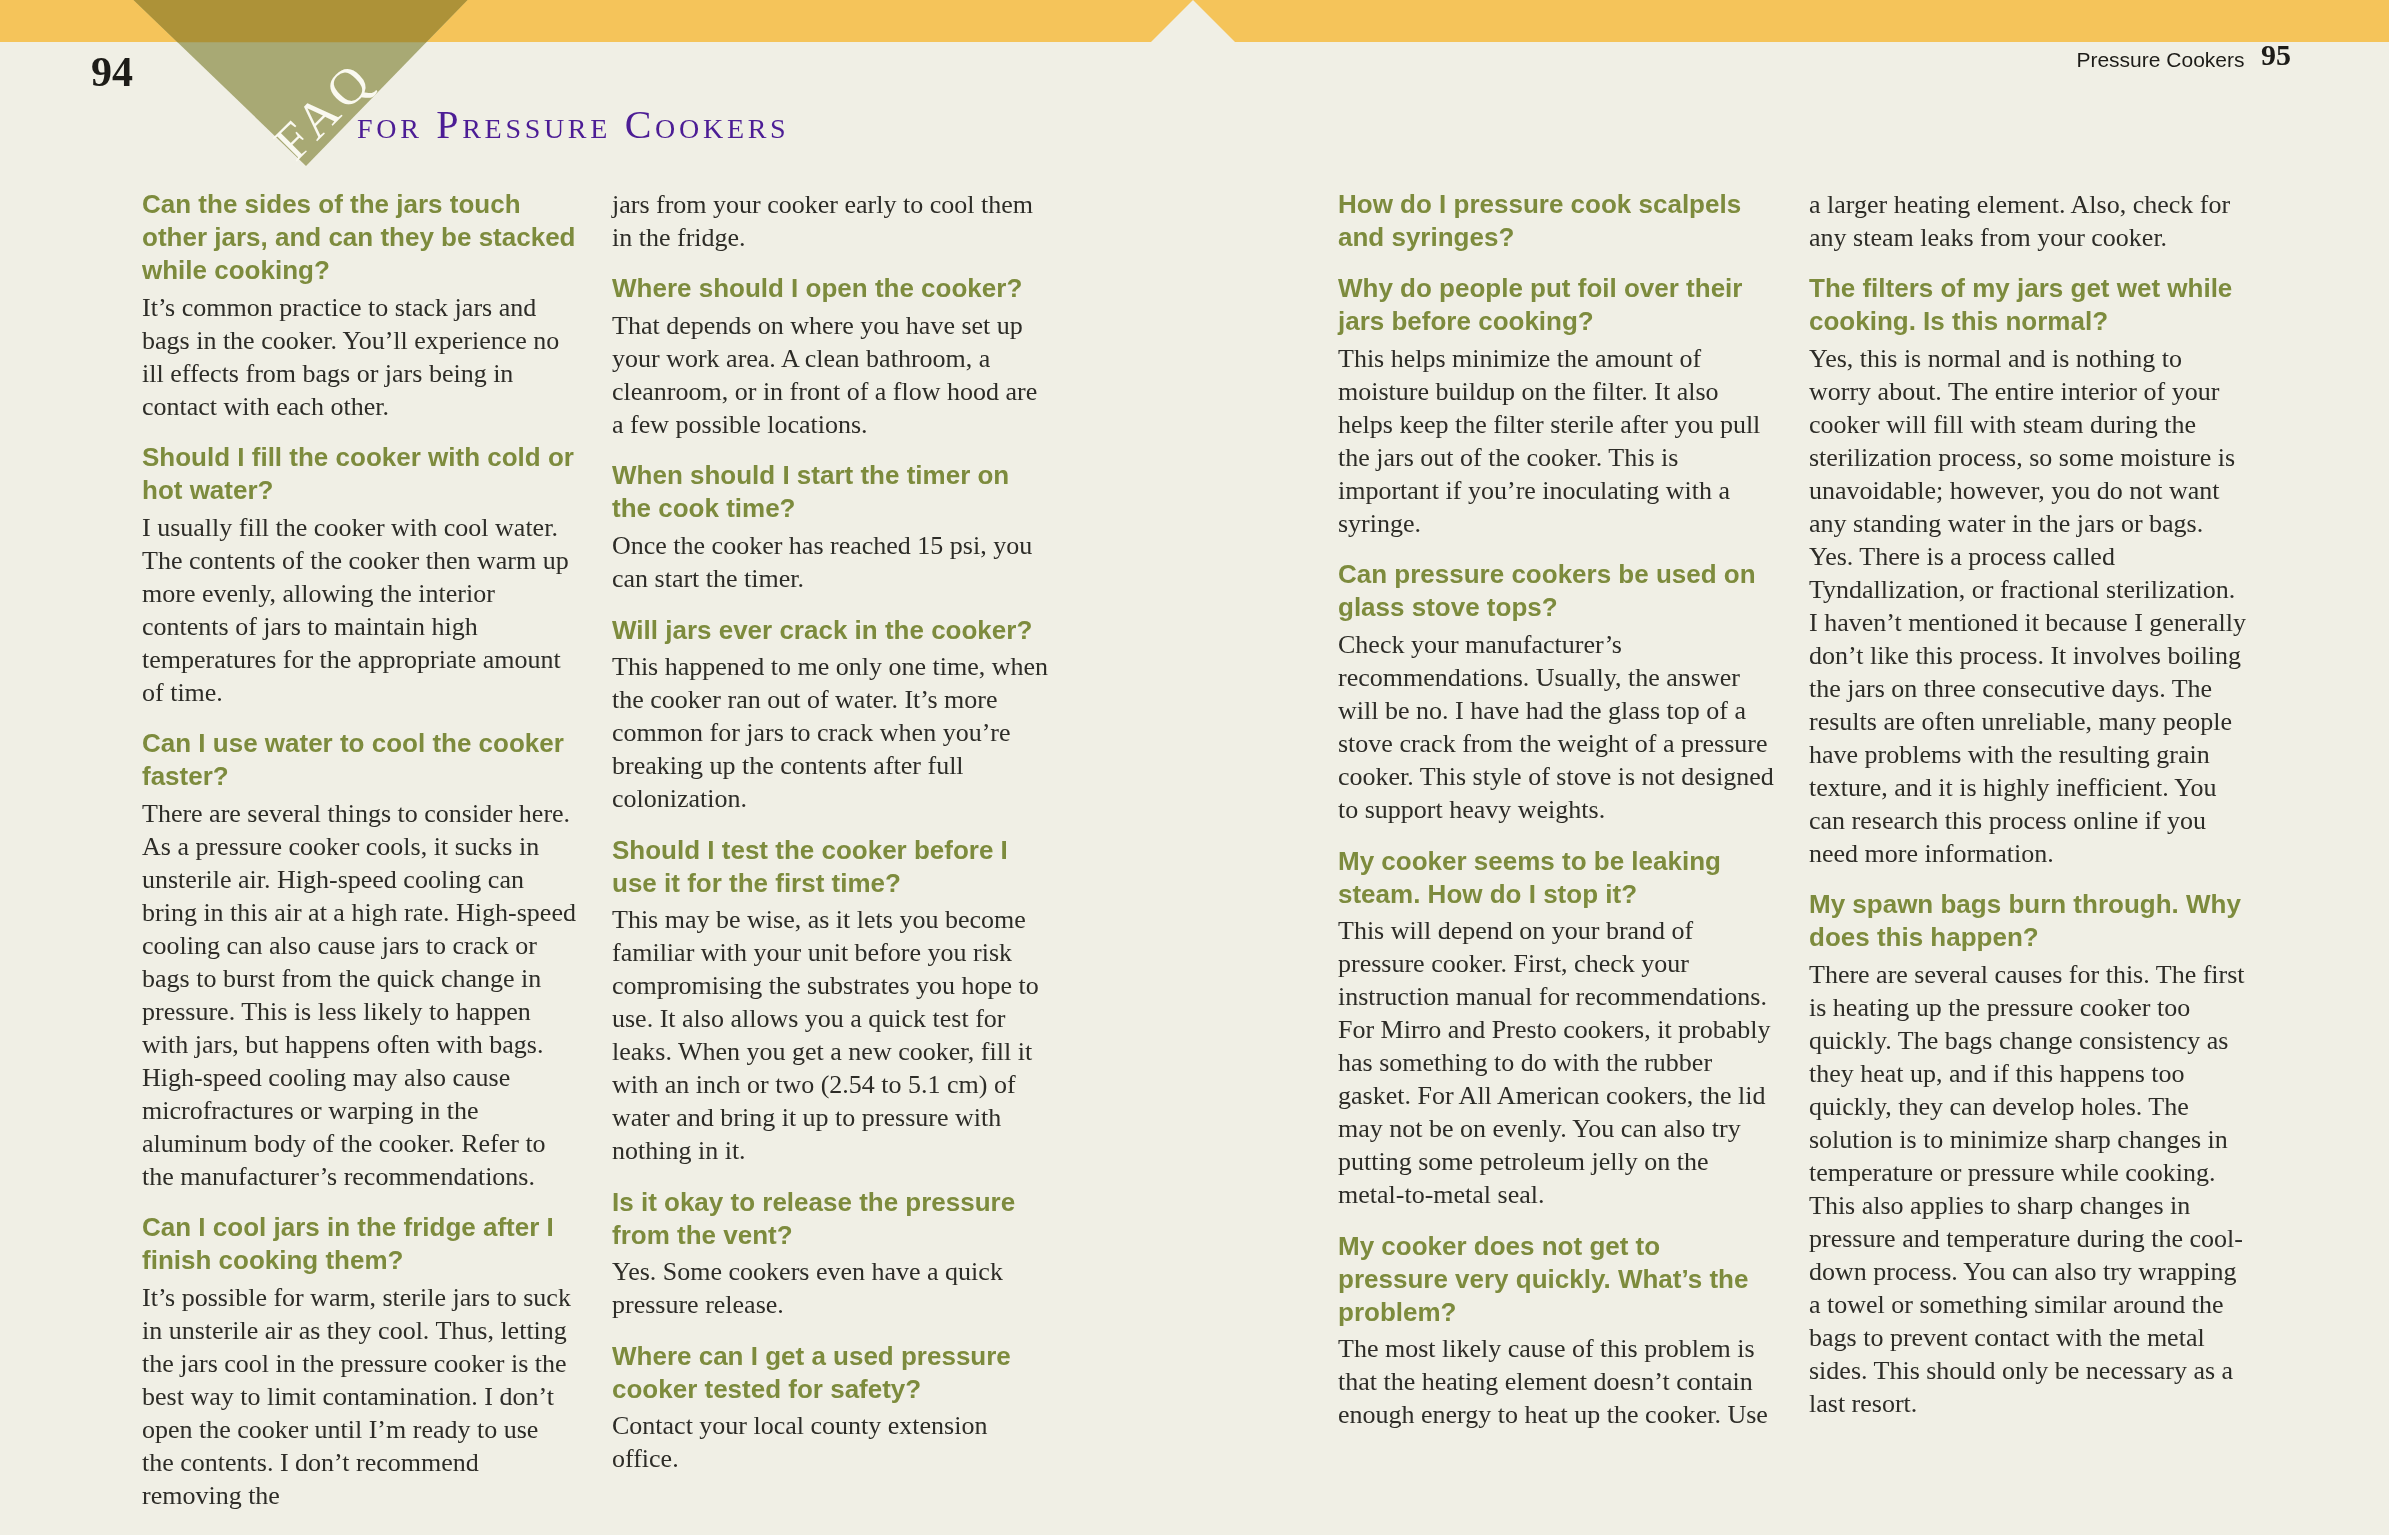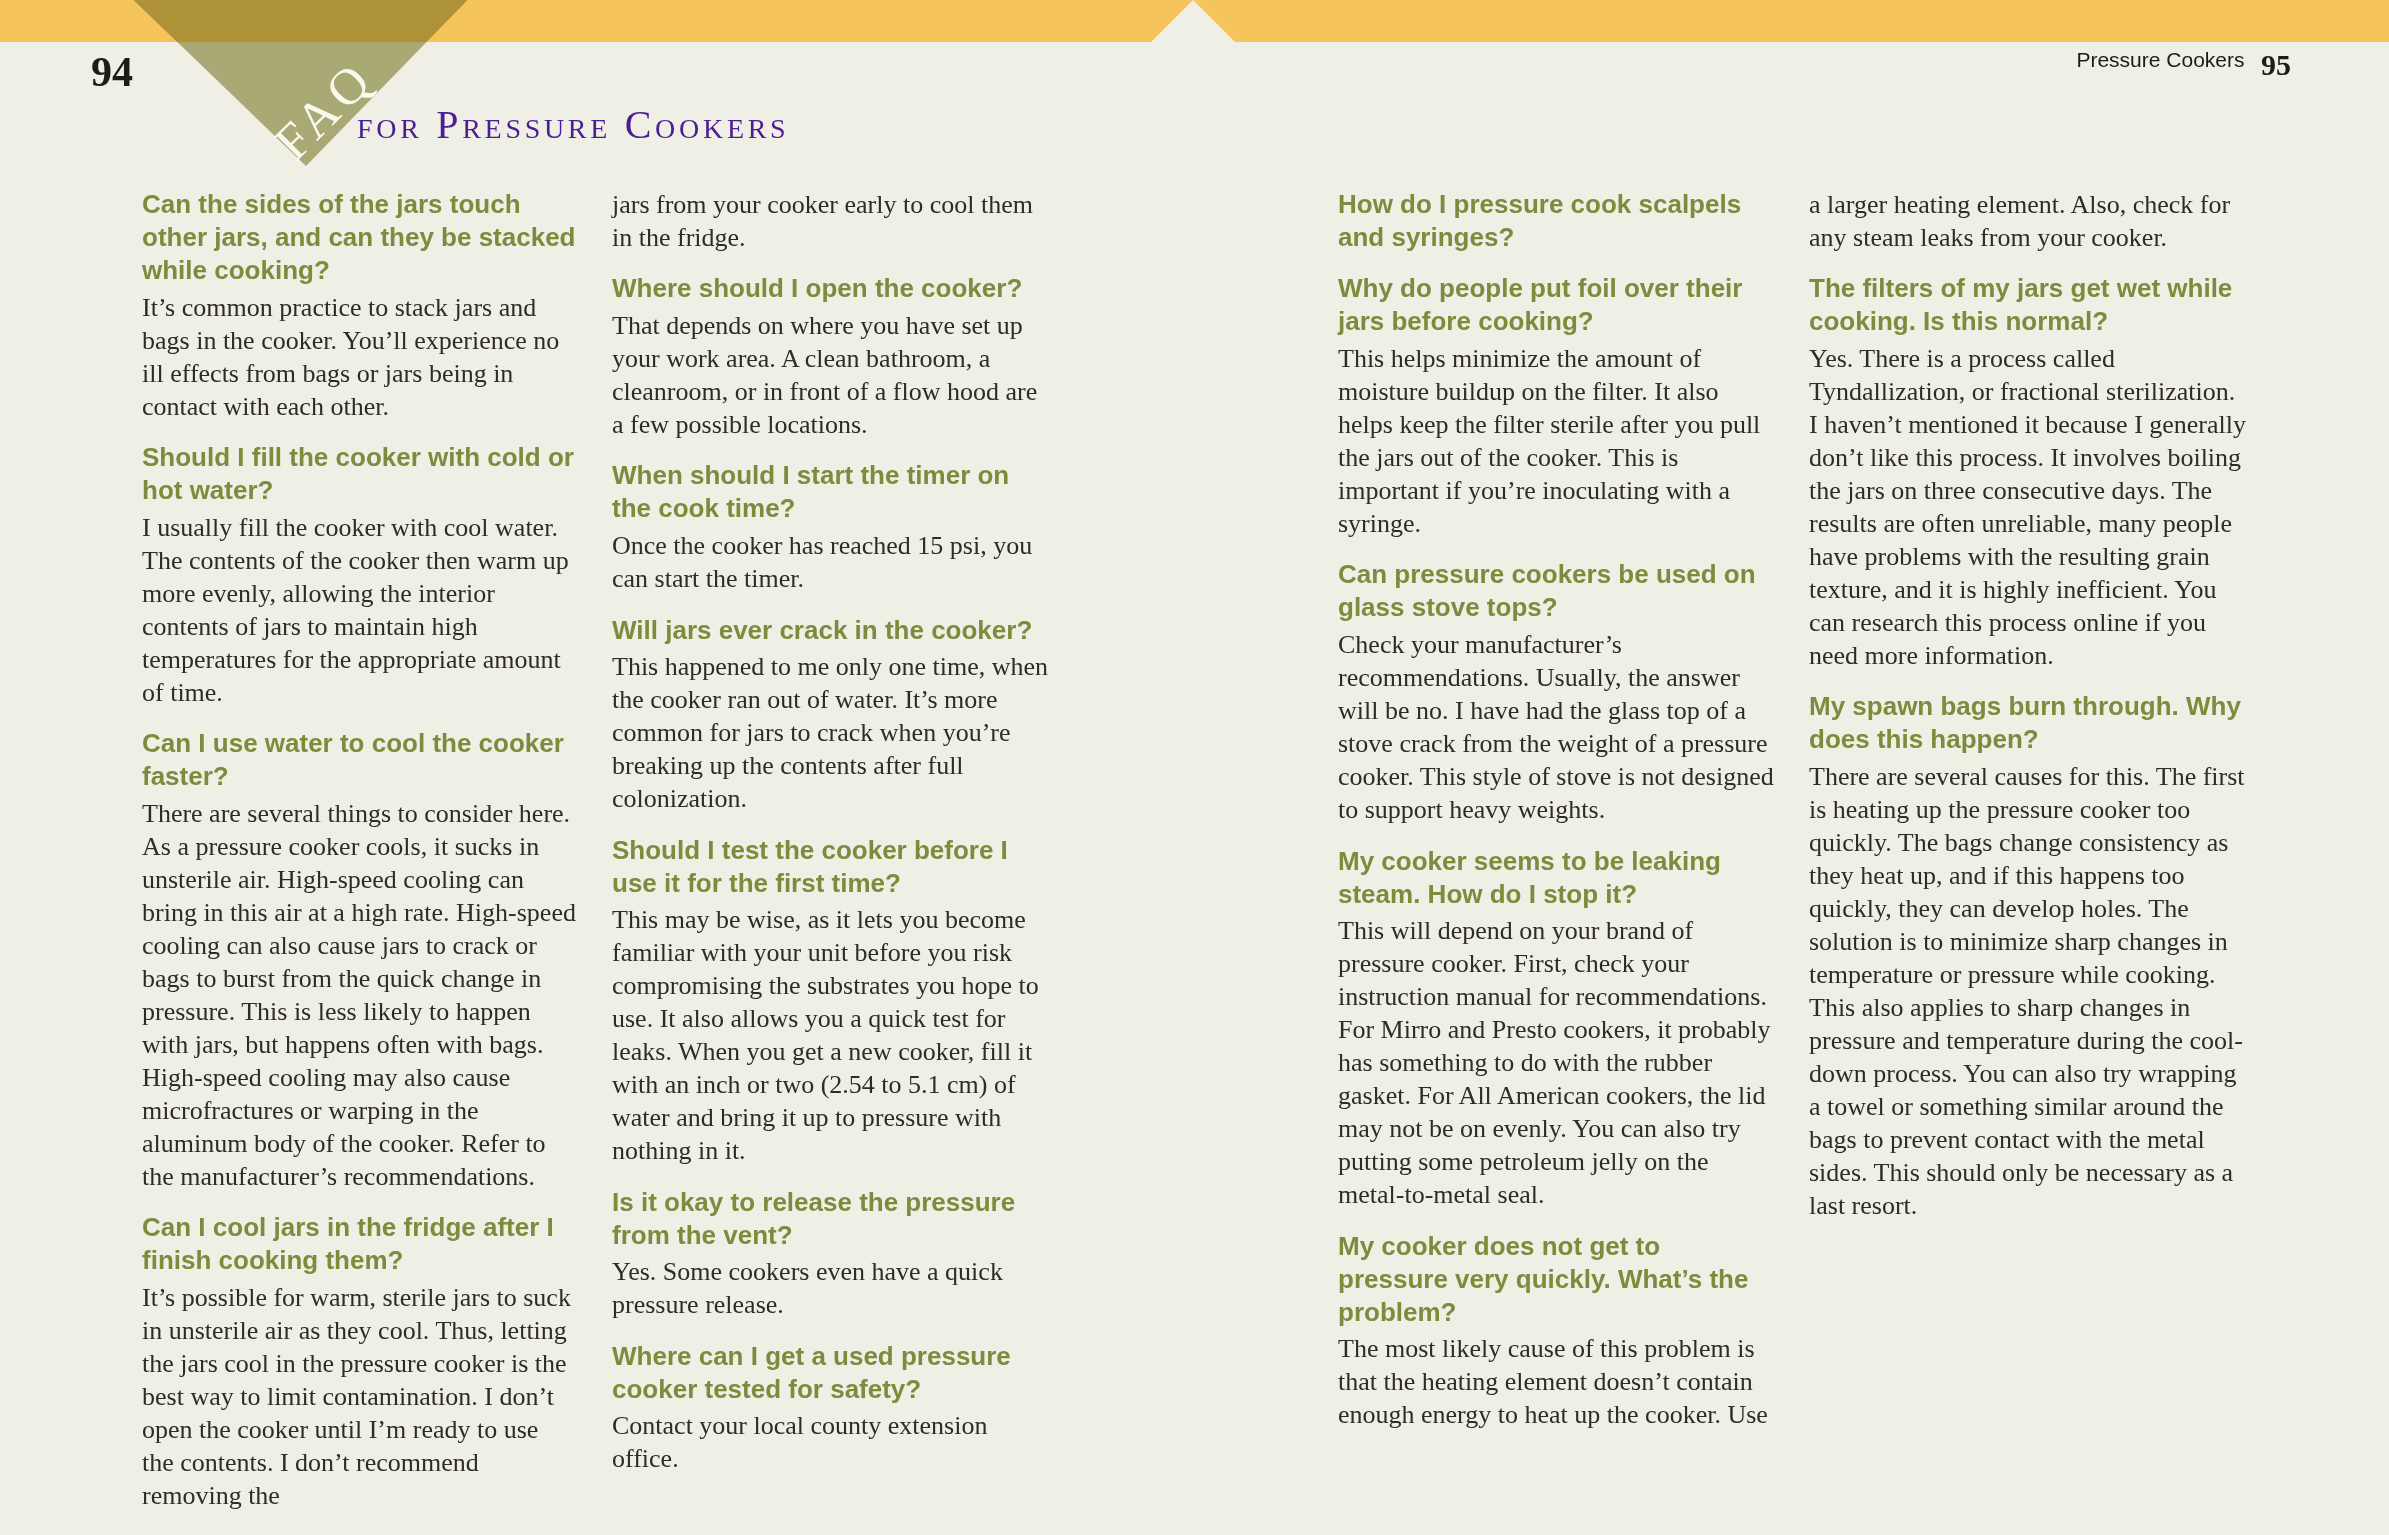--- a/index.html
+++ b/index.html
@@ -17,22 +17,22 @@
     position:absolute;left:260px;top:85px;width:129px;text-align:center;
     transform:rotate(-45deg);
     font-family:"Liberation Serif", serif;font-size:51px;letter-spacing:5.5px;
     color:#FAF9F0;line-height:1;
   }
   .pagenum-left{
     position:absolute;left:91px;top:48px;
     font-family:"Liberation Serif", serif;font-weight:bold;font-size:42px;color:#1D1C18;
   }
   .running-header{
-    position:absolute;top:48px;right:98px;
-    display:flex;align-items:flex-start;gap:16.5px;
+    position:absolute;top:38px;right:98px;
+    display:flex;align-items:flex-end;gap:16.5px;
   }
   .running-header .rh-text{
     font-family:"Liberation Sans", sans-serif;font-size:21px;color:#1D1C18;
   }
   .running-header .pagenum-right{
     font-family:"Liberation Serif", serif;font-weight:bold;font-size:30px;color:#1D1C18;
   }
   .section-title{
     position:absolute;left:357px;top:105px;
     font-family:"Liberation Serif", serif;font-variant:small-caps;
@@ -110,19 +110,20 @@
       <div class="q">Can pressure cookers be used on glass stove tops?</div>
       <div class="a">Check your manufacturer’s recommendations. Usually, the answer will be no. I have had the glass top of a stove crack from the weight of a pressure cooker. This style of stove is not designed to support heavy weights.</div>
       <div class="q">My cooker seems to be leaking steam. How do I stop it?</div>
       <div class="a">This will depend on your brand of pressure cooker. First, check your instruction manual for recommendations. For Mirro and Presto cookers, it probably has something to do with the rubber gasket. For All American cookers, the lid may not be on evenly. You can also try putting some petroleum jelly on the metal-to-metal seal.</div>
       <div class="q">My cooker does not get to pressure very quickly. What’s the problem?</div>
       <div class="a">The most likely cause of this problem is that the heating element doesn’t contain enough energy to heat up the cooker. Use</div>
     </div>
   <div class="col col-4">
       <div class="a cont">a larger heating element. Also, check for any steam leaks from your cooker.</div>
       <div class="q">The filters of my jars get wet while cooking. Is this normal?</div>
+      <div class="a">Yes, this is normal and is nothing to worry about. The entire interior of your cooker will fill with steam during the sterilization process, so some moisture is unavoidable; however, you do not want any standing water in the jars or bags.</div>
       <div class="a">Yes. There is a process called Tyndallization, or fractional sterilization. I haven’t mentioned it because I generally don’t like this process. It involves boiling the jars on three consecutive days. The results are often unreliable, many people have problems with the resulting grain texture, and it is highly inefficient. You can research this process online if you need more information.</div>
       <div class="q">My spawn bags burn through. Why does this happen?</div>
       <div class="a">There are several causes for this. The first is heating up the pressure cooker too quickly. The bags change consistency as they heat up, and if this happens too quickly, they can develop holes. The solution is to minimize sharp changes in temperature or pressure while cooking. This also applies to sharp changes in pressure and temperature during the cool-down process. You can also try wrapping a towel or something similar around the bags to prevent contact with the metal sides. This should only be necessary as a last resort.</div>
     </div>
 
 </div>
 
 
 </body></html>

